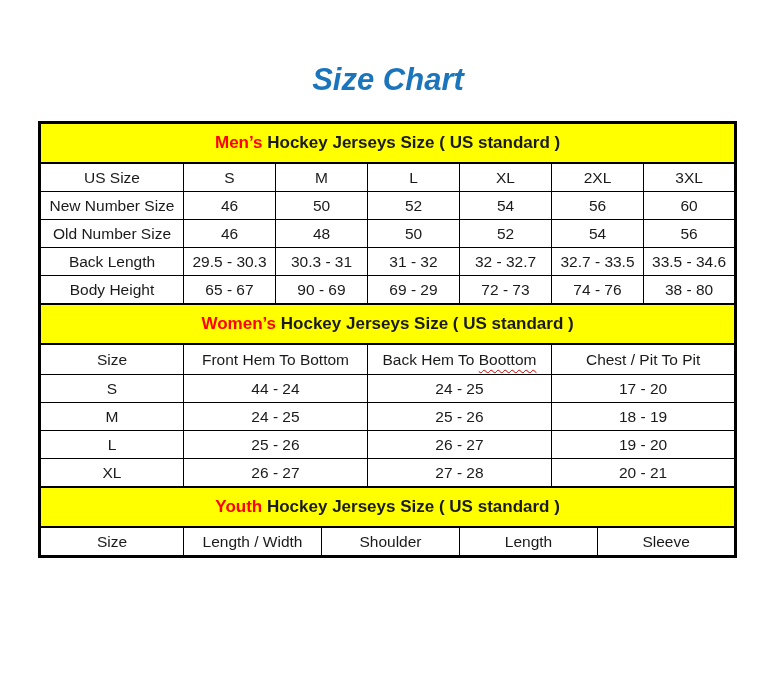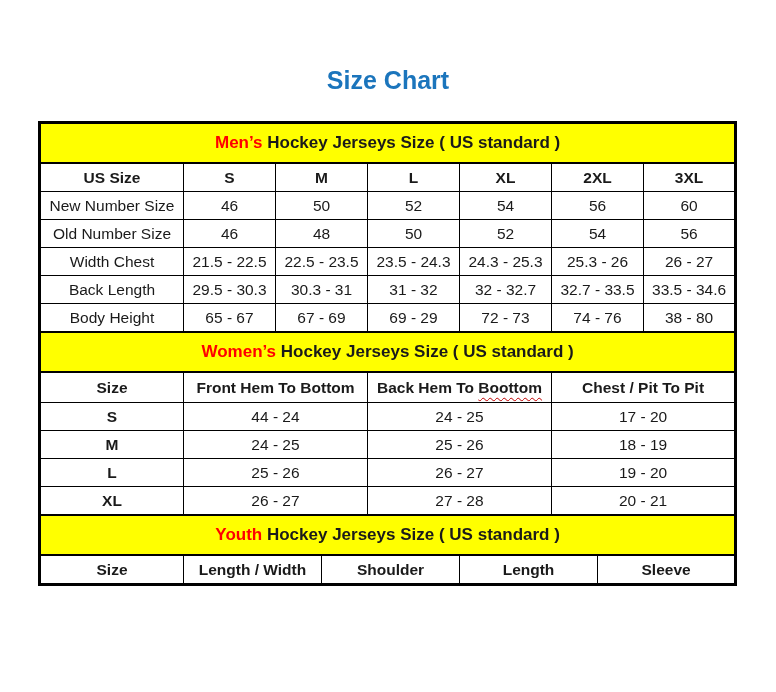--- a/index.html
+++ b/index.html
@@ -8,25 +8,26 @@
     background: #ffffff;
     width: 776px;
     height: 692px;
     font-family: "Liberation Sans", sans-serif;
     color: #1a1a1a;
     overflow: hidden;
   }
   .page-title {
     margin: 60px 0 0 0;
     text-align: center;
-    font-size: 25px;
+    font-size: 31px;
     line-height: 40px;
     font-weight: bold;
     color: #1b75bc;
     letter-spacing: 0px;
+    font-style: italic;
   }
   table.size-chart {
     border-collapse: collapse;
     table-layout: fixed;
     margin: 21px 0 0 38px;
     width: 697px;
     border: 3px solid #000000;
   }
   table.size-chart td {
     border: 1.5px solid #000000;
@@ -39,21 +40,21 @@
     white-space: nowrap;
   }
   tr.band td {
     background: #ffff00;
     height: 38px;
     font-size: 17px;
     font-weight: bold;
     border: 2px solid #000000;
   }
   .red { color: #ff0000; }
-  td.hdr { font-weight: bold; margin-top: 48px; }
+  td.hdr { font-weight: normal; margin-top: 48px; }
   tr.tall td { height: 29px; }
   .squiggle {
     text-decoration: underline;
     text-decoration-style: wavy;
     text-decoration-color: #c00000;
     text-decoration-thickness: 1px;
     text-underline-offset: 4px;
   }
 </style>
 </head>
@@ -92,41 +93,32 @@
   <tr>
     <td>Old Number Size</td>
     <td colspan="2">46</td>
     <td colspan="2">48</td>
     <td colspan="2">50</td>
     <td colspan="2">52</td>
     <td colspan="2">54</td>
     <td colspan="2">56</td>
   </tr>
   <tr>
-    <td>Width Chest</td>
-    <td colspan="2">21.5 - 22.5</td>
-    <td colspan="2">22.5 - 23.5</td>
-    <td colspan="2">23.5 - 24.3</td>
-    <td colspan="2">24.3 - 25.3</td>
-    <td colspan="2">25.3 - 26</td>
-    <td colspan="2">26 - 27</td>
-  </tr>
-  <tr>
     <td>Back Length</td>
     <td colspan="2">29.5 - 30.3</td>
     <td colspan="2">30.3 - 31</td>
     <td colspan="2">31 - 32</td>
     <td colspan="2">32 - 32.7</td>
     <td colspan="2">32.7 - 33.5</td>
     <td colspan="2">33.5 - 34.6</td>
   </tr>
   <tr>
     <td>Body Height</td>
     <td colspan="2">65 - 67</td>
-    <td colspan="2">67 - 69</td>
+    <td colspan="2">90 - 69</td>
     <td colspan="2">69 - 29</td>
     <td colspan="2">72 - 73</td>
     <td colspan="2">74 - 76</td>
     <td colspan="2">38 - 80</td>
   </tr>
 
   <tr class="band">
     <td colspan="13"><span class="red">Women’s</span><span> Hockey Jerseys Size ( US standard )</span></td>
   </tr>
   <tr class="tall">

